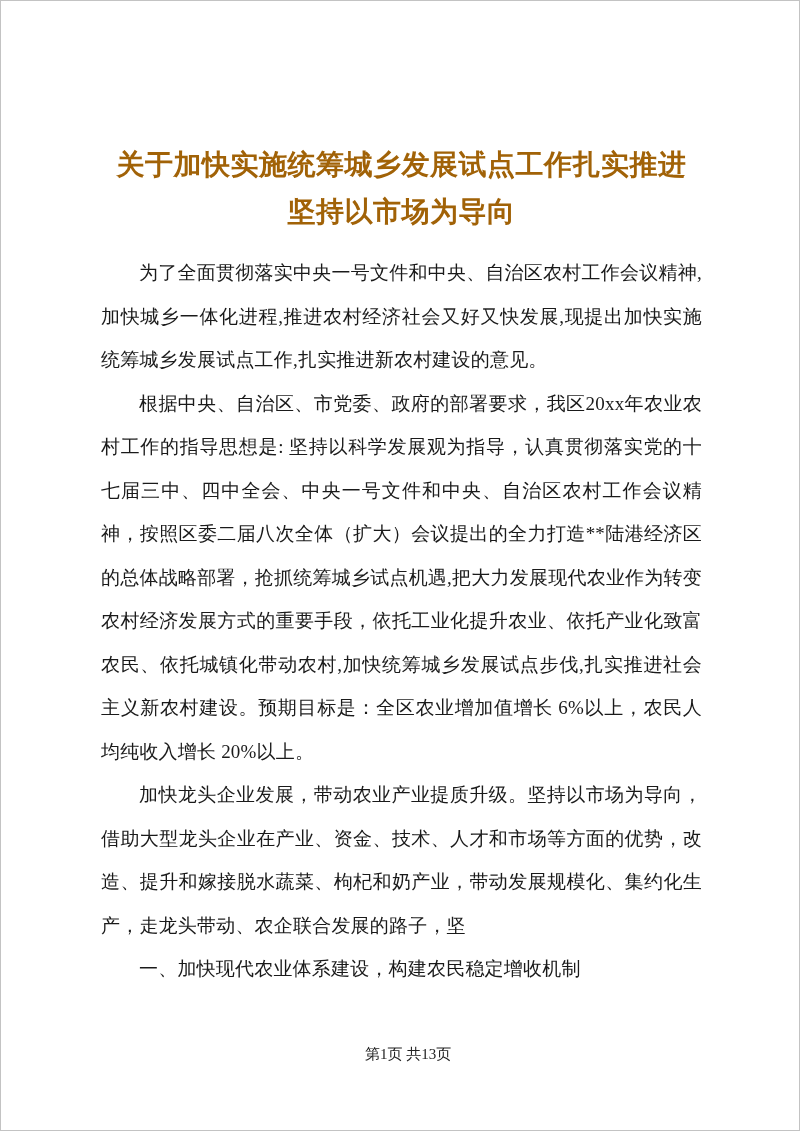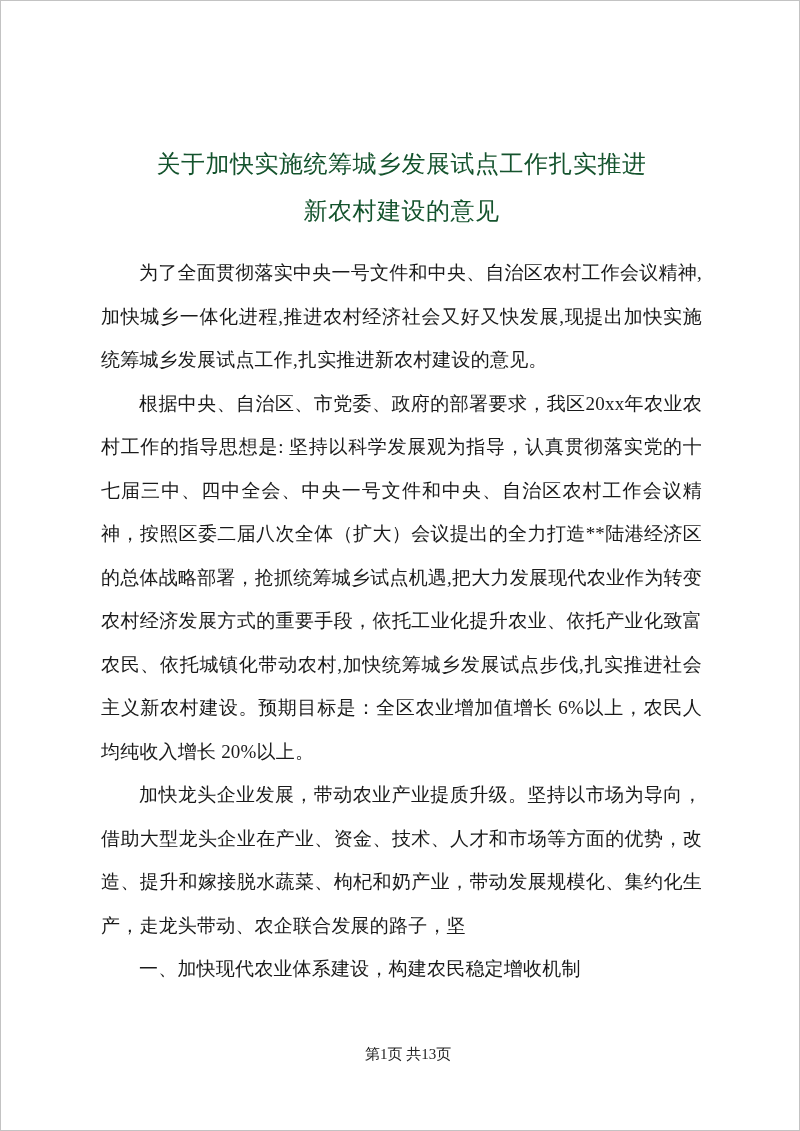--- a/index.html
+++ b/index.html
@@ -16,25 +16,25 @@
     box-sizing: border-box;
     font-family: "Liberation Serif", "DejaVu Serif", serif;
     color: #1a1a1a;
     overflow: hidden;
   }
   .content {
     padding: 140px 97px 0 100px;
   }
   .doc-title {
     margin: 0 0 16px 0;
-    font-size: 24px;
-    font-weight: normal;
+    font-size: 28px;
+    font-weight: bold;
     text-align: center;
     line-height: 47px;
-    color: #14532d;
+    color: #a16207;
   }
   .title-line {
     display: block;
     letter-spacing: 0.5px;
   }
   .para {
     margin: 0;
     font-size: 19px;
     line-height: 43.5px;
     text-align: justify;
@@ -52,21 +52,21 @@
     color: #222;
   }
 </style>
 </head>
 <body>
 
 <div class="page">
   <div class="content">
     <h1 class="doc-title">
       <span class="title-line">关于加快实施统筹城乡发展试点工作扎实推进</span>
-      <span class="title-line">新农村建设的意见</span>
+      <span class="title-line">坚持以市场为导向</span>
     </h1>
     <p class="para">为了全面贯彻落实中央一号文件和中央、自治区农村工作会议精神,加快城乡一体化进程,推进农村经济社会又好又快发展,现提出加快实施统筹城乡发展试点工作,扎实推进新农村建设的意见。</p>
     <p class="para">根据中央、自治区、市党委、政府的部署要求，我区20xx年农业农村工作的指导思想是: 坚持以科学发展观为指导，认真贯彻落实党的十七届三中、四中全会、中央一号文件和中央、自治区农村工作会议精神，按照区委二届八次全体（扩大）会议提出的全力打造**陆港经济区的总体战略部署，抢抓统筹城乡试点机遇,把大力发展现代农业作为转变农村经济发展方式的重要手段，依托工业化提升农业、依托产业化致富农民、依托城镇化带动农村,加快统筹城乡发展试点步伐,扎实推进社会主义新农村建设。预期目标是：全区农业增加值增长 6%以上，农民人均纯收入增长 20%以上。</p>
     <p class="para">加快龙头企业发展，带动农业产业提质升级。坚持以市场为导向，借助大型龙头企业在产业、资金、技术、人才和市场等方面的优势，改造、提升和嫁接脱水蔬菜、枸杞和奶产业，带动发展规模化、集约化生产，走龙头带动、农企联合发展的路子，坚</p>
     <p class="para">一、加快现代农业体系建设，构建农民稳定增收机制</p>
   </div>
   <div class="footer">
     <span>第1页 共13页</span>
   </div>
 </div>

